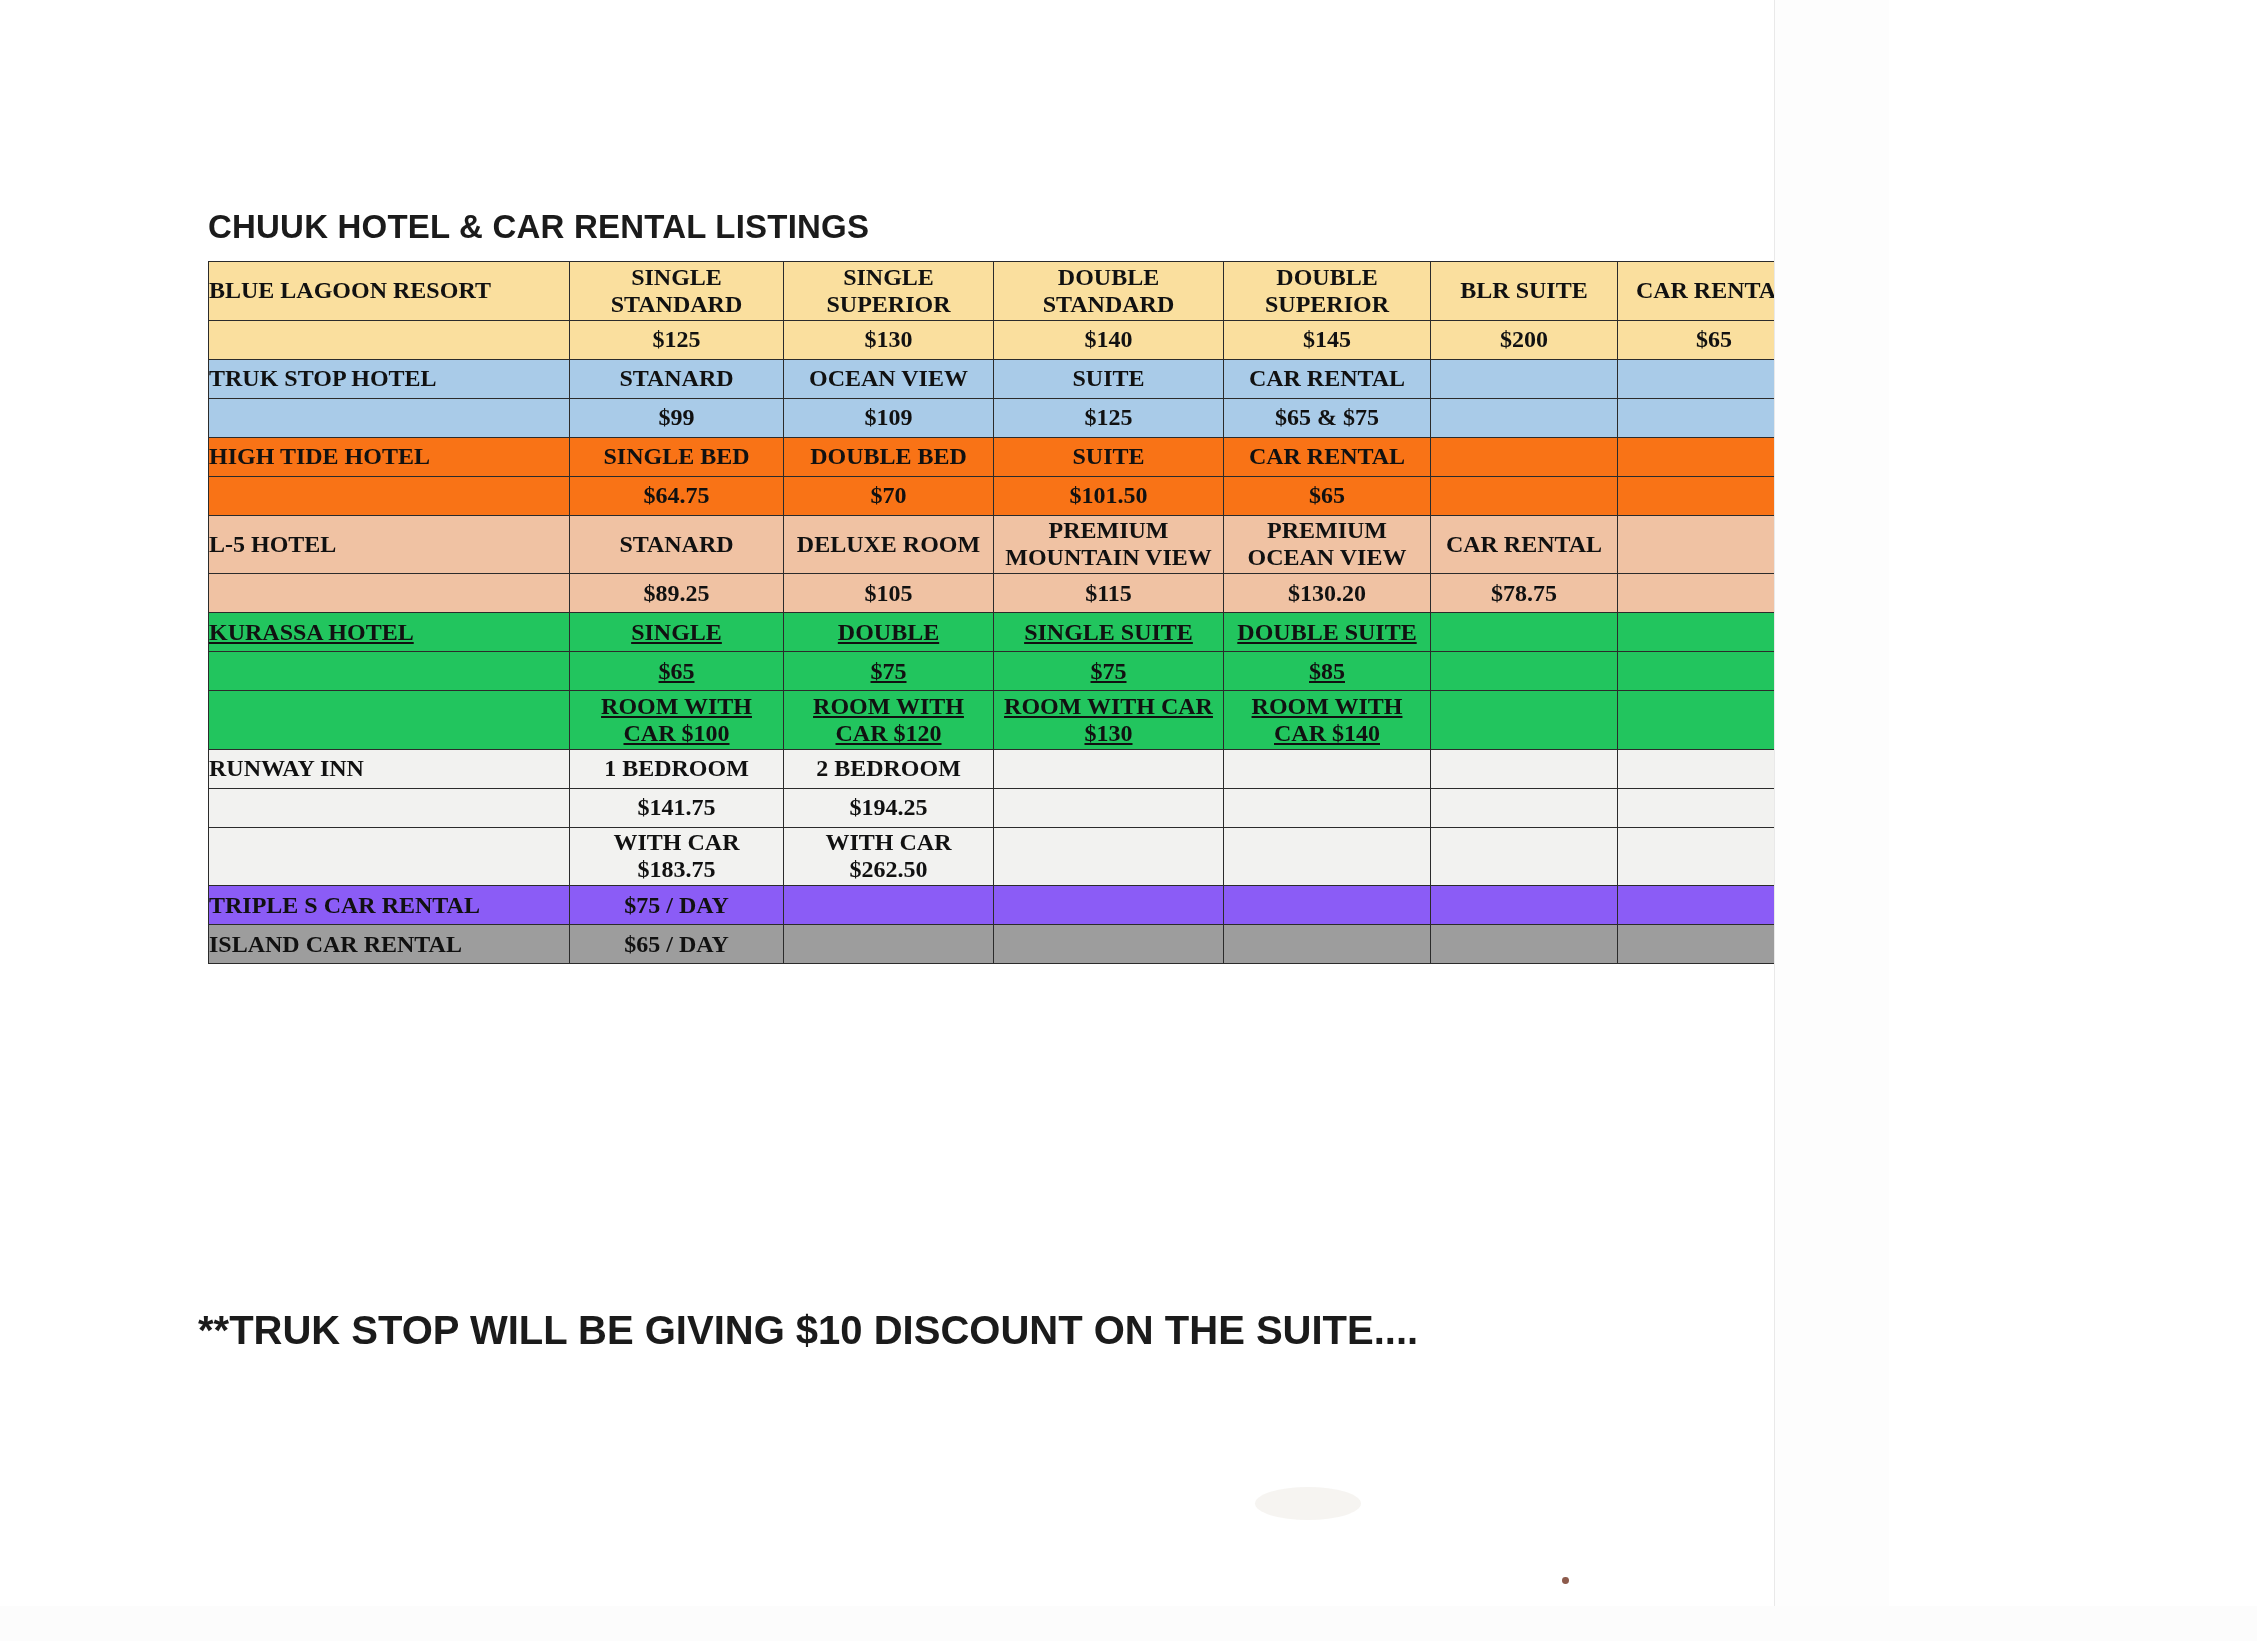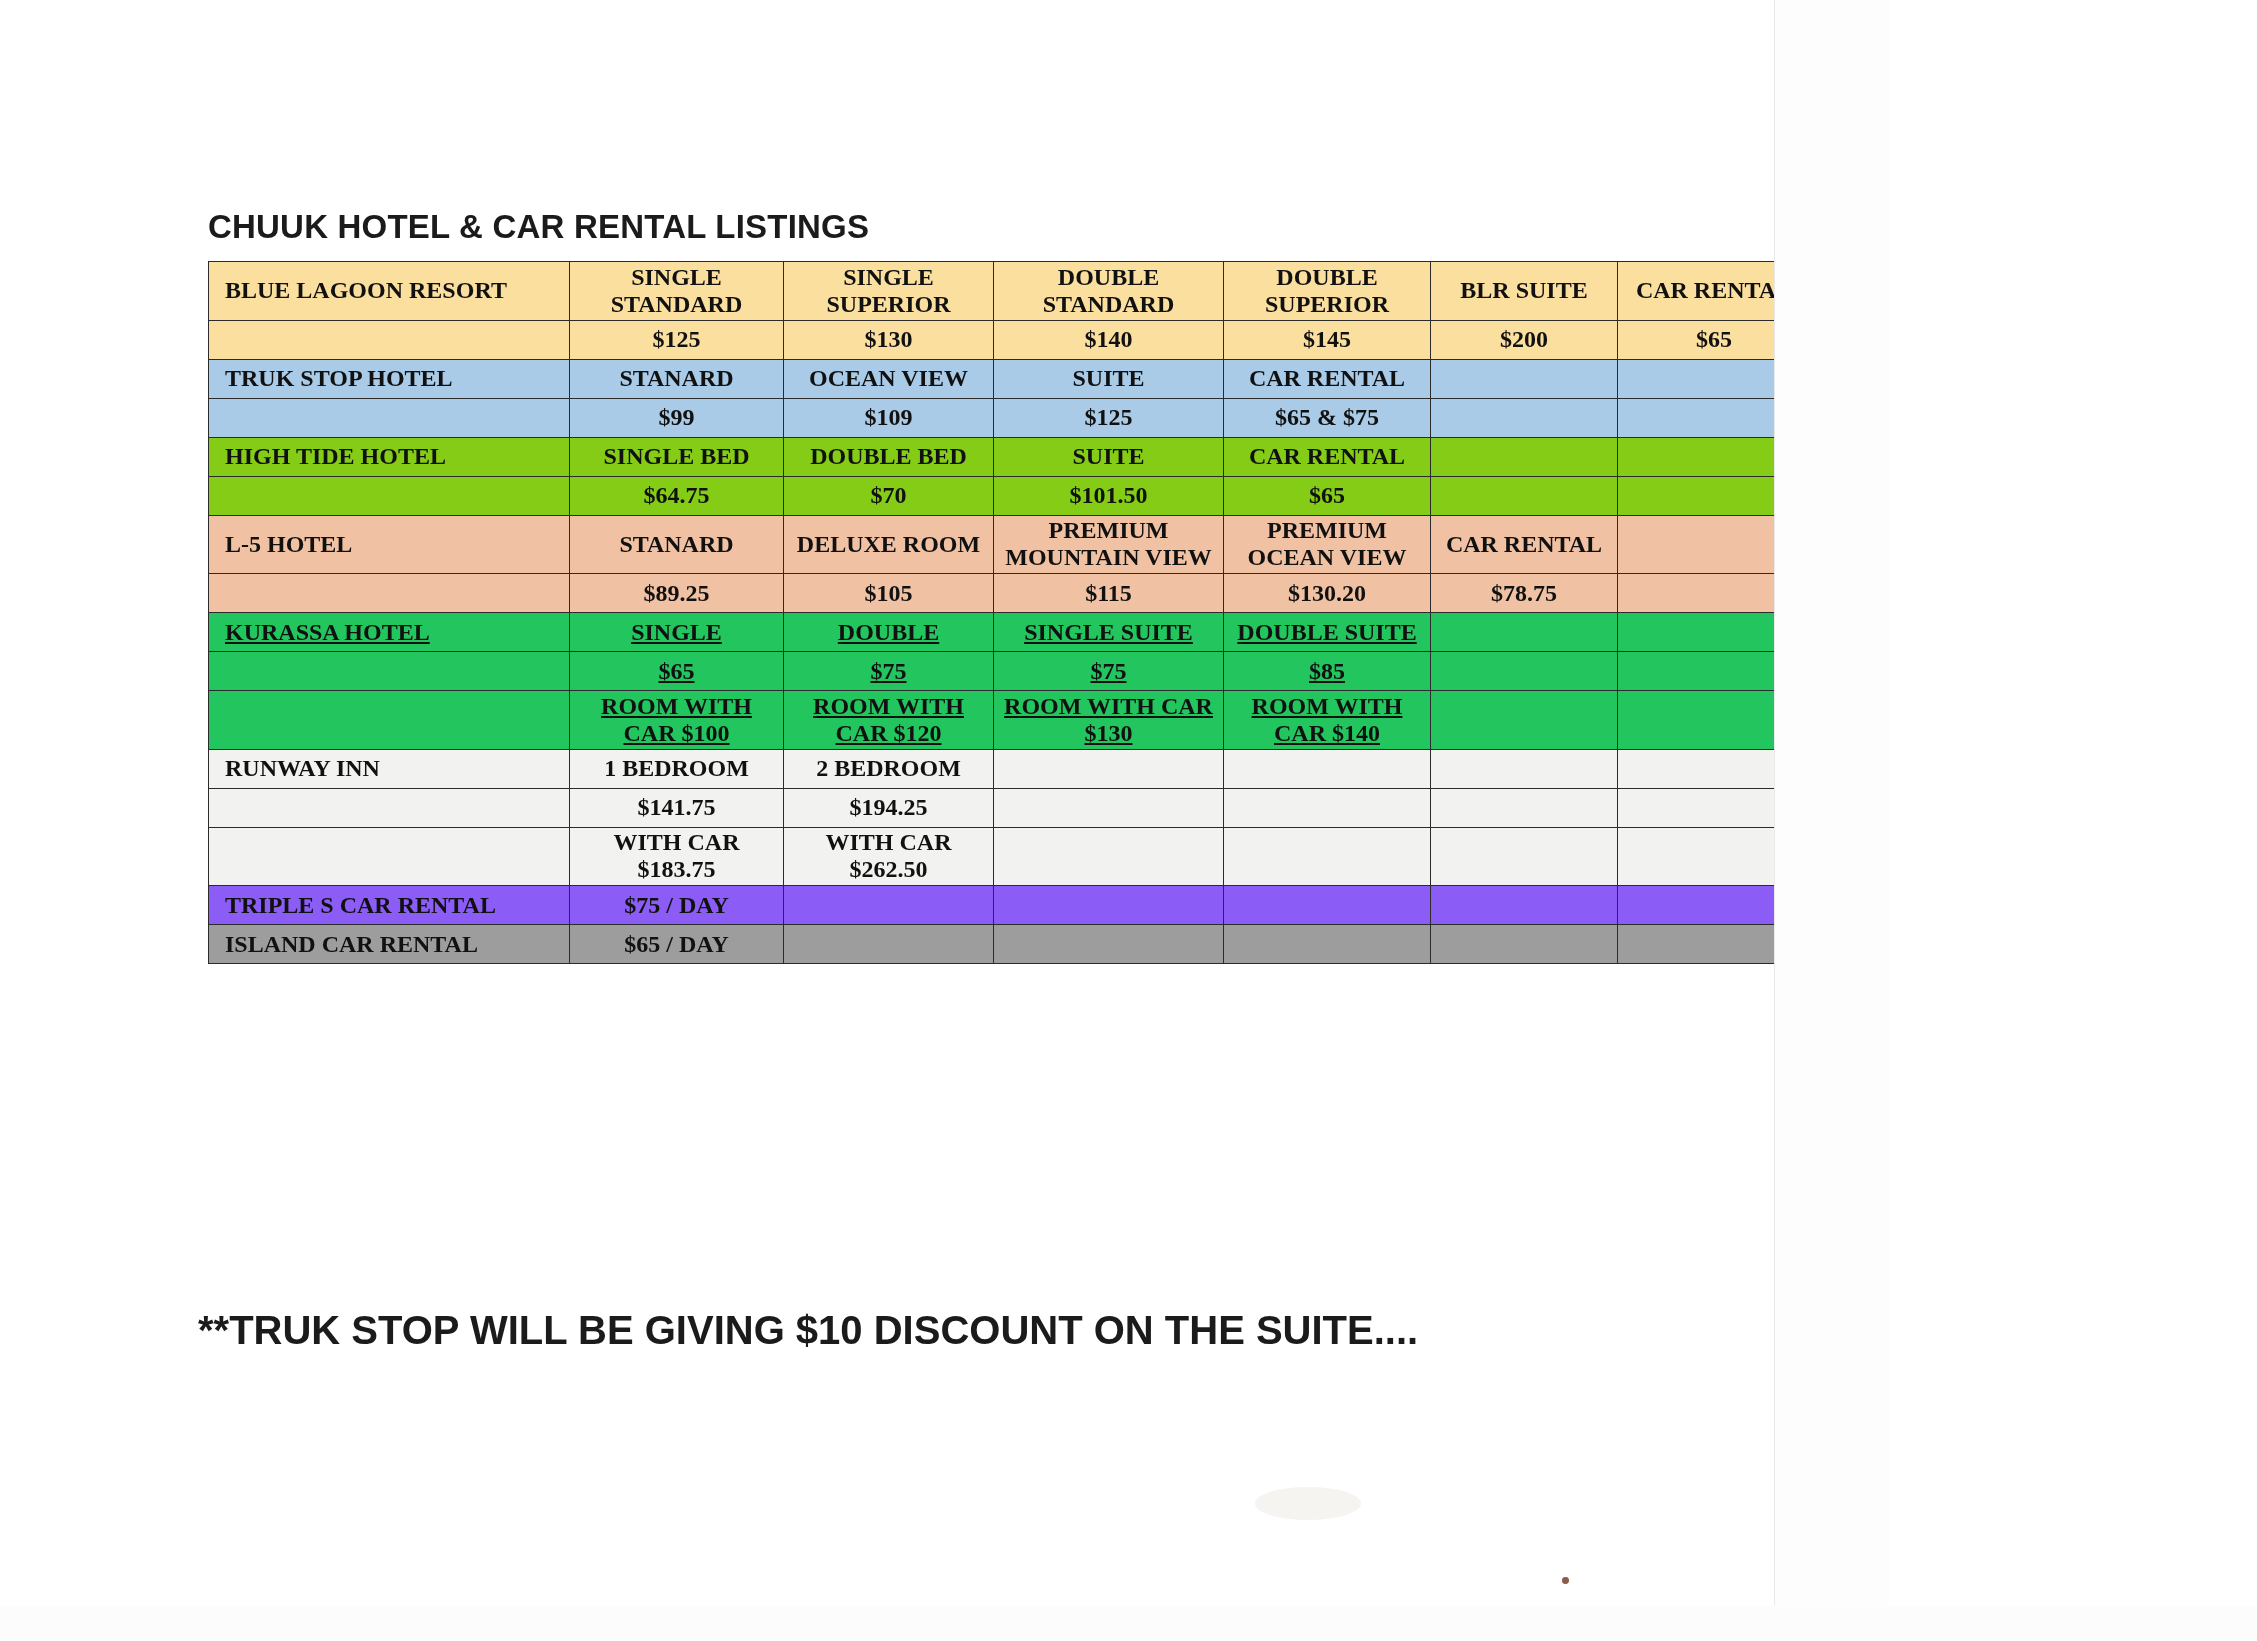--- a/index.html
+++ b/index.html
@@ -65,37 +65,37 @@
     color: #111111;
     text-align: center;
     vertical-align: middle;
     padding: 1.9px 3.9px;
     line-height: 1.12;
     height: 39px;
     box-sizing: border-box;
   }
   #rates-table td.name {
     text-align: left;
-    padding-left: 16px;
+    padding-left: 0;
   }
   #rates-table td.empty {
     font-size: 24px;
   }
   
   col.c0 { width: 361px; }
   col.c1 { width: 214px; }
   col.c2 { width: 210px; }
   col.c3 { width: 230px; }
   col.c4 { width: 207px; }
   col.c5 { width: 187px; }
   col.c6 { width: 193px; }
 
   .row-blue-lagoon td { background: #fadf9e; }
   .row-truk td        { background: #a9cbe8; margin-top: 17px; }
-  .row-hightide td    { background: #84cc16; margin-left: 15px; }
+  .row-hightide td    { background: #f97316; margin-left: 15px; }
   .row-l5 td          { background: #f0c2a3; }
   .row-kurassa td     { background: #22c55e; text-decoration: underline; }
   .row-runway td      { background: #f2f2f0; }
   .row-triple td      { background: #8b5cf6; }
   .row-island td      { background: #9d9d9d; }
 
   #footnote {
     position: absolute;
     left: 198px;
     top: 1308px;

